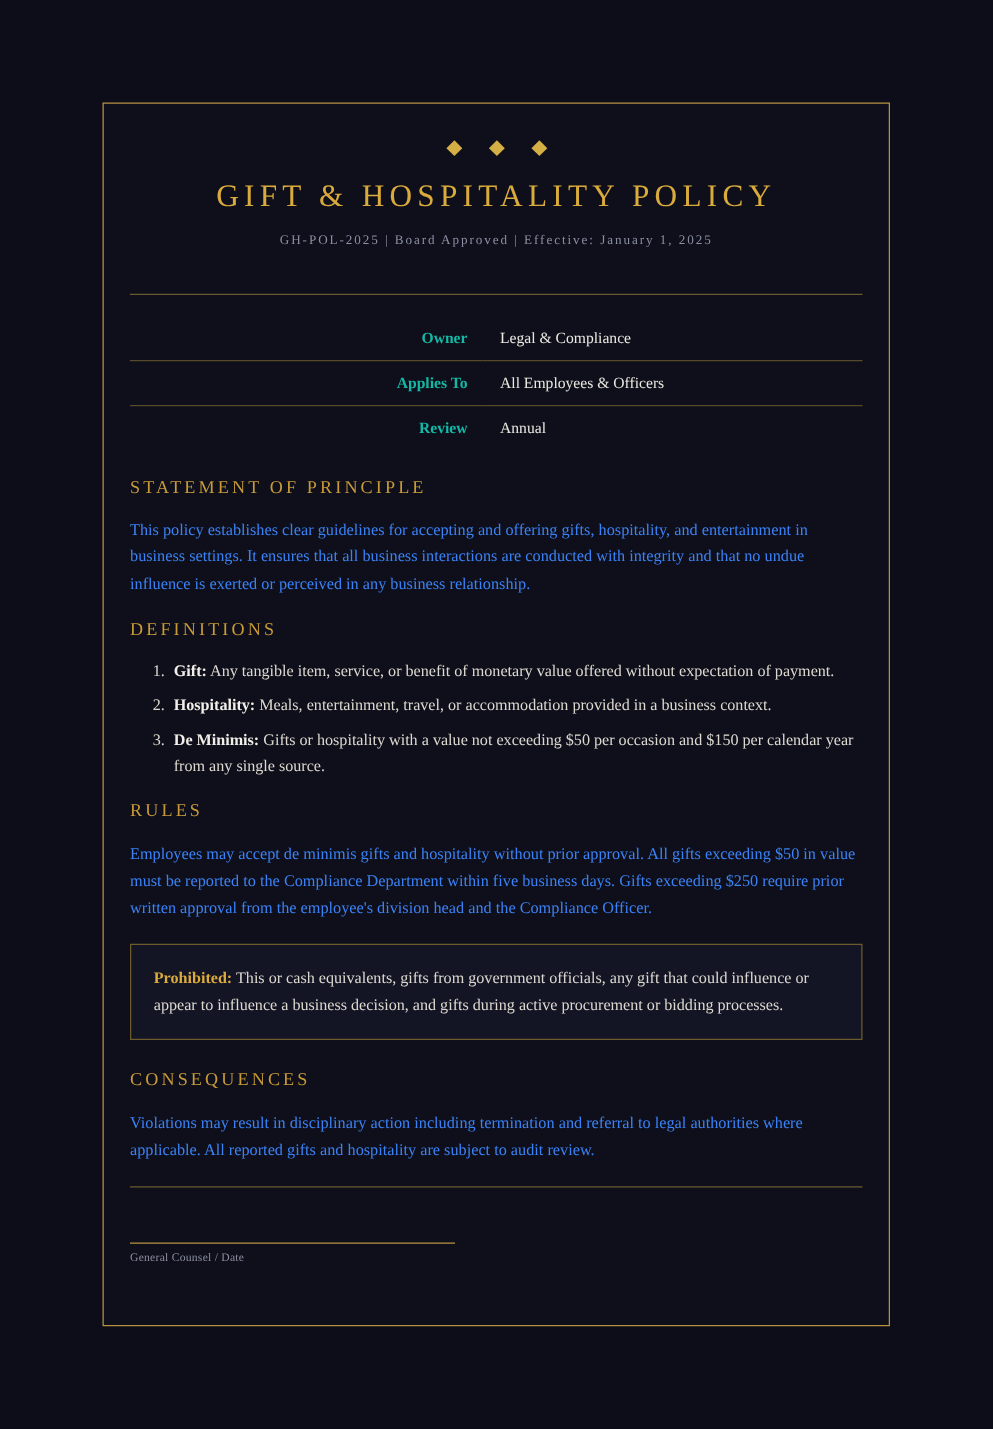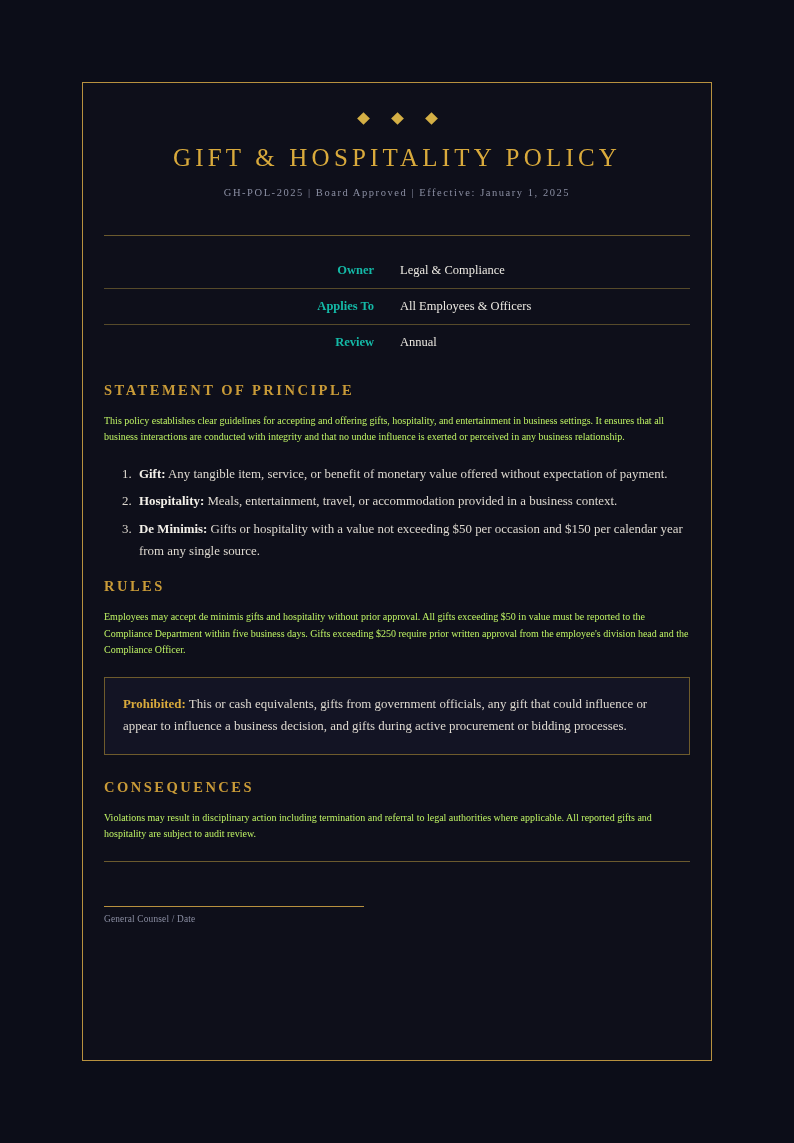--- a/index.html
+++ b/index.html
@@ -105,31 +105,31 @@
     color: #ece9e2;
     font-size: 12.5px;
     vertical-align: middle;
   }
 
   
   .section { margin-bottom: 5px; }
 
   .section-heading {
     font-size: 14.5px;
-    font-weight: bold;
+    font-weight: normal;
     letter-spacing: 2.5px;
     color: #c99b38;
     margin-bottom: 14px;
     margin-top: 8px;
   }
 
   .body-text {
-    font-size: 10px;
+    font-size: 13px;
     line-height: 1.67;
-    color: #bef264;
+    color: #3b82f6;
     margin-bottom: 18px;
   }
 
   ol.def-list {
     margin: 0 0 16px 0;
     padding-left: 31px;
   }
 
   ol.def-list li {
     font-size: 12.9px;
@@ -224,20 +224,21 @@
         </tr>
       </tbody>
     </table>
 
     <div class="section">
       <h2 class="section-heading">STATEMENT OF PRINCIPLE</h2>
       <p class="body-text">This policy establishes clear guidelines for accepting and offering gifts, hospitality, and entertainment in business settings. It ensures that all business interactions are conducted with integrity and that no undue influence is exerted or perceived in any business relationship.</p>
     </div>
 
     <div class="section">
+      <h2 class="section-heading">DEFINITIONS</h2>
       <ol class="def-list">
         <li>
           <span class="term">Gift:</span><span> Any tangible item, service, or benefit of monetary value offered without expectation of payment.</span>
         </li>
         <li>
           <span class="term">Hospitality:</span><span> Meals, entertainment, travel, or accommodation provided in a business context.</span>
         </li>
         <li>
           <span class="term">De Minimis:</span><span> Gifts or hospitality with a value not exceeding $50 per occasion and $150 per calendar year from any single source.</span>
         </li>

